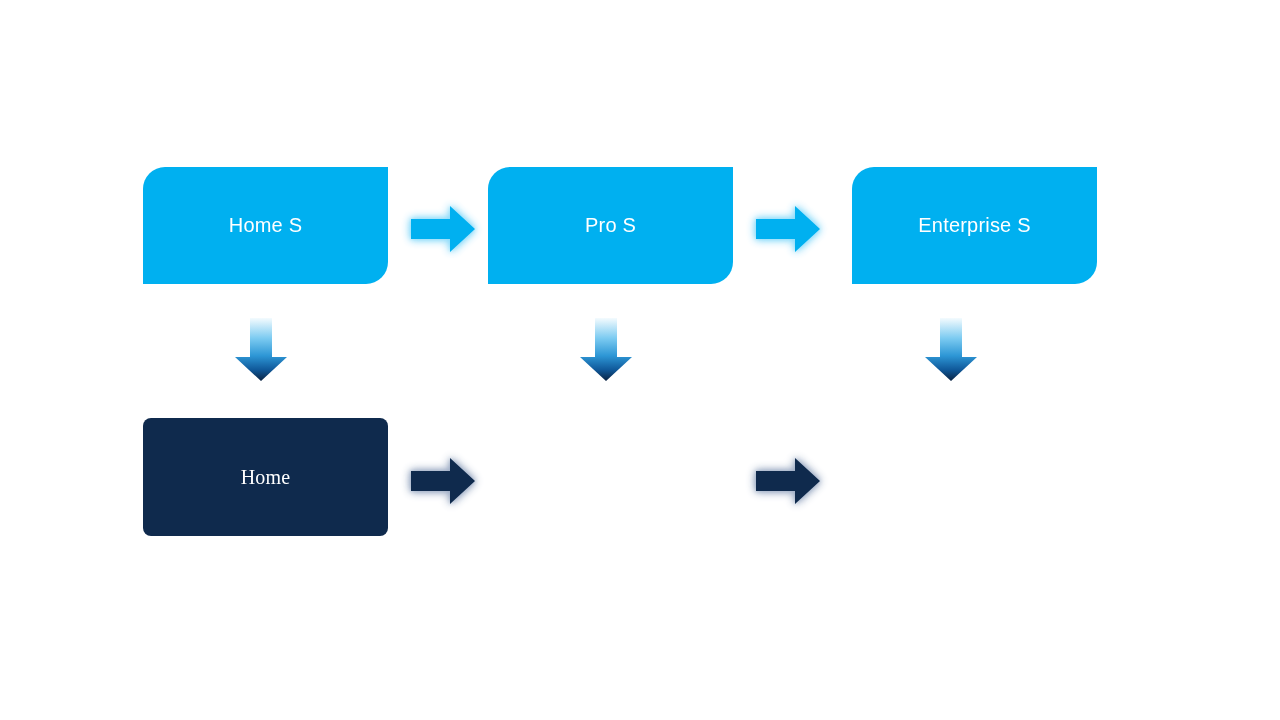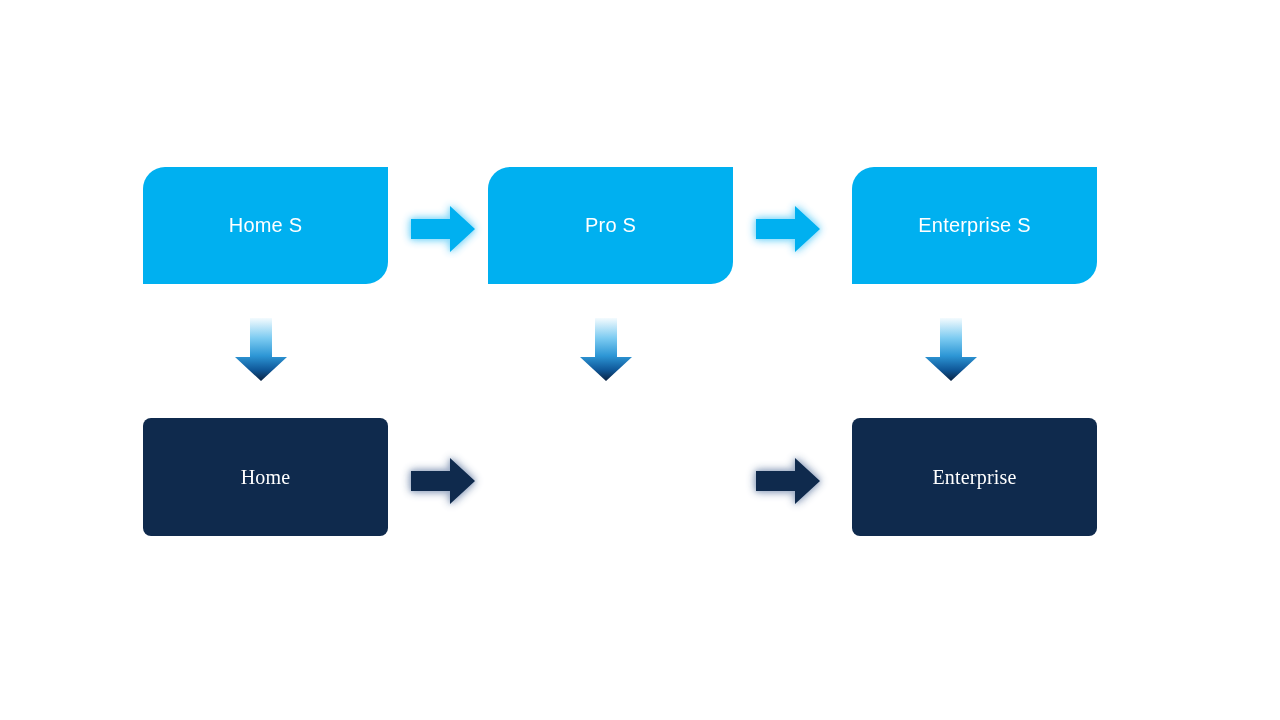--- a/index.html
+++ b/index.html
@@ -78,23 +78,20 @@
   <div class="box box-top col2">
     <span>Pro S</span>
   </div>
   <div class="box box-top col3">
     <span>Enterprise S</span>
   </div>
 
   <div class="box box-bottom col1">
     <span>Home</span>
   </div>
-  <div class="box box-bottom col3">
-    <span>Enterprise</span>
-  </div>
 
   <svg class="arrow h-arrow-top row-top gap1" width="64" height="46" viewBox="0 0 64 46">
     <polygon points="0,13 39,13 39,0 64,23 39,46 39,33 0,33"></polygon>
   </svg>
   <svg class="arrow h-arrow-top row-top gap2" width="64" height="46" viewBox="0 0 64 46">
     <polygon points="0,13 39,13 39,0 64,23 39,46 39,33 0,33"></polygon>
   </svg>
 
   <svg class="arrow h-arrow-bottom row-bottom gap1" width="64" height="46" viewBox="0 0 64 46">
     <polygon points="0,13 39,13 39,0 64,23 39,46 39,33 0,33"></polygon>

